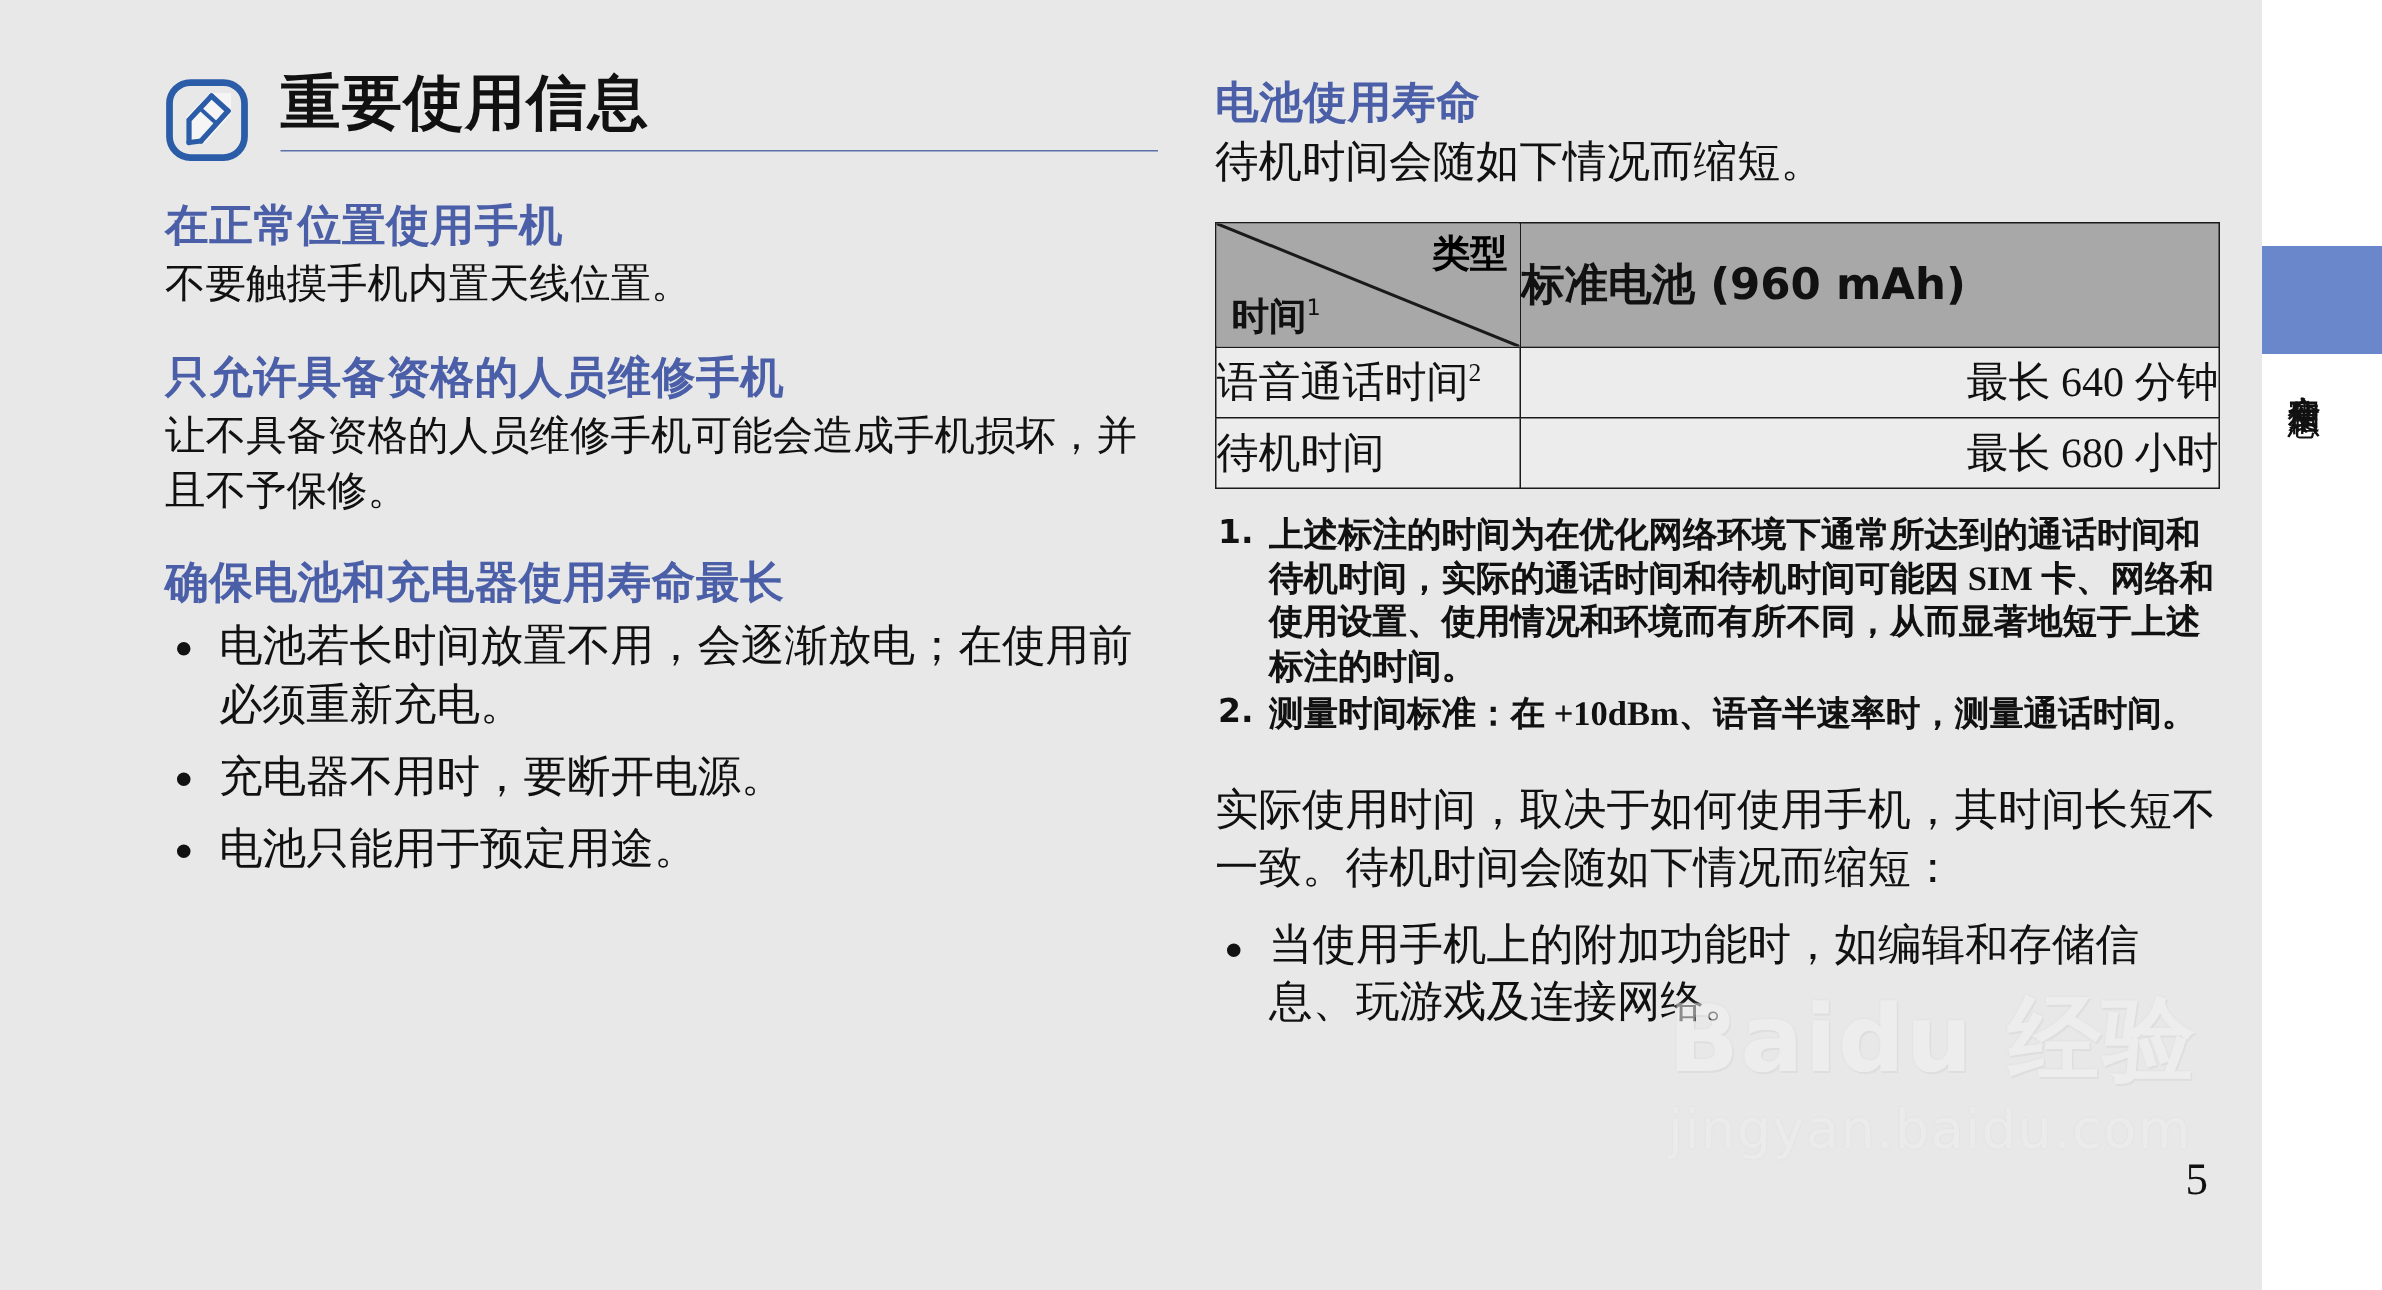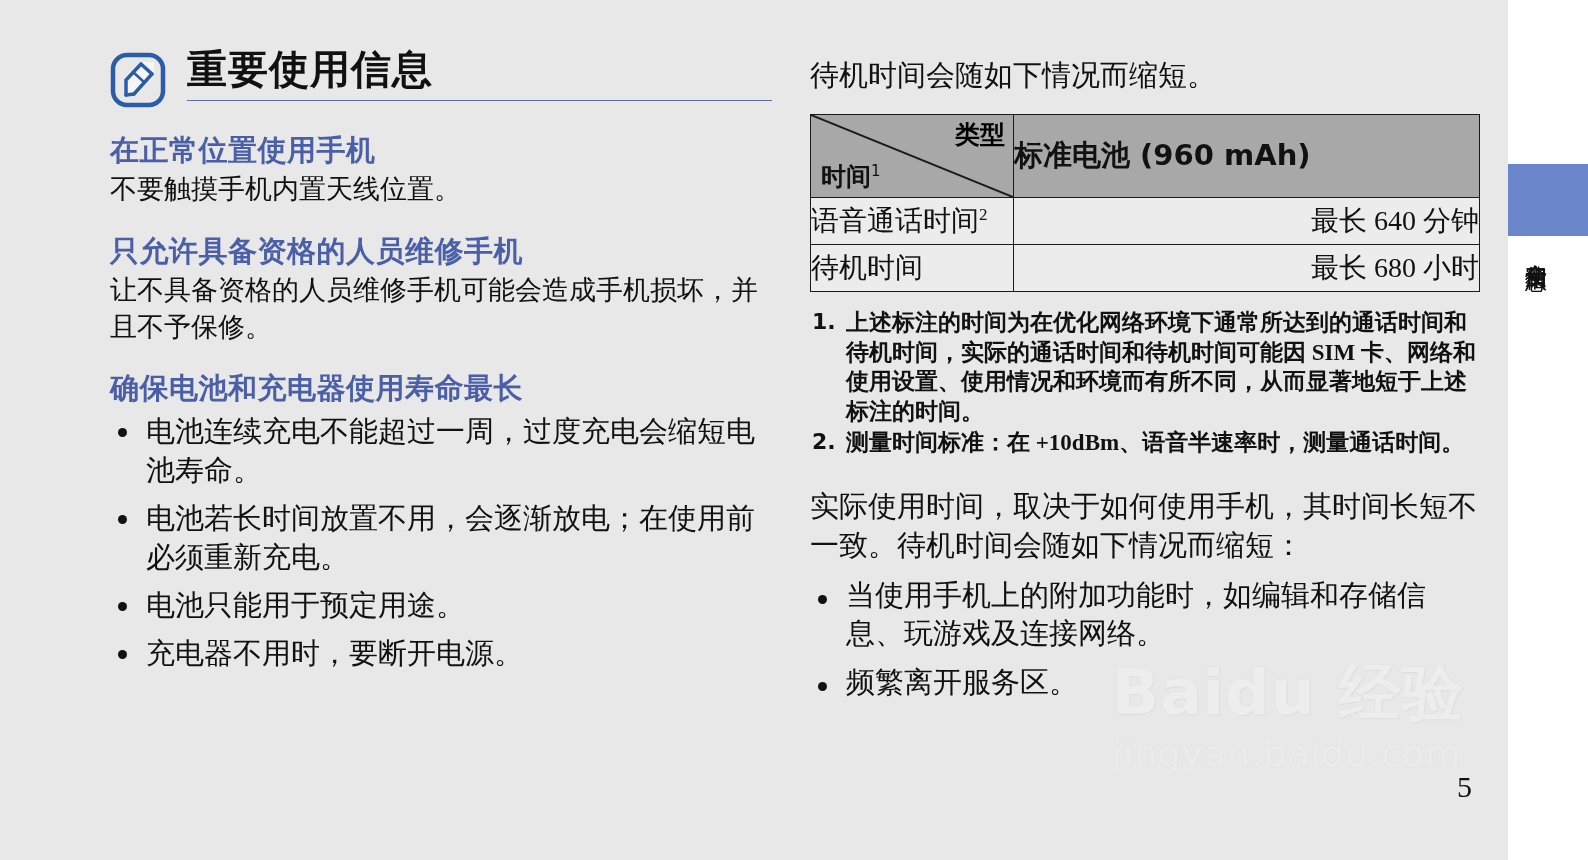--- a/index.html
+++ b/index.html
@@ -376,29 +376,29 @@
 
     <div class="gap-a"></div>
 
     <h2 class="sec-head">只允许具备资格的人员维修手机</h2>
     <p class="body-text">让不具备资格的人员维修手机可能会造成手机损坏，并且不予保修。</p>
 
     <div class="gap-a"></div>
 
     <h2 class="sec-head">确保电池和充电器使用寿命最长</h2>
     <ul class="bullets">
-      <li>电池连续充电不能超过一周，过度充电会缩短电池寿命。</li>
       <li>电池若长时间放置不用，会逐渐放电；在使用前必须重新充电。</li>
+      <li>充电器不用时，要断开电源。</li>
       <li>电池只能用于预定用途。</li>
-      <li>充电器不用时，要断开电源。</li>
     </ul>
   </div>
 
   <div class="col-right">
 
+    <h2 class="sec-head">电池使用寿命</h2>
     <p class="intro-text">待机时间会随如下情况而缩短。</p>
 
     <table class="spec-table">
       <tbody>
         <tr>
           <td class="hdr-diag">
             <svg viewBox="0 0 202 82" preserveAspectRatio="none">
               <line x1="0" y1="0" x2="202" y2="82" stroke="#1a1a1a" stroke-width="2"></line>
             </svg>
             <span class="hdr-type">类型</span>
@@ -419,21 +419,20 @@
 
     <ol class="footnotes">
       <li>上述标注的时间为在优化网络环境下通常所达到的通话时间和待机时间，实际的通话时间和待机时间可能因 SIM 卡、网络和使用设置、使用情况和环境而有所不同，从而显著地短于上述标注的时间。</li>
       <li>测量时间标准：在 +10dBm、语音半速率时，测量通话时间。</li>
     </ol>
 
     <p class="closing-text">实际使用时间，取决于如何使用手机，其时间长短不一致。待机时间会随如下情况而缩短：</p>
 
     <ul class="bullets-right">
       <li>当使用手机上的附加功能时，如编辑和存储信息、玩游戏及连接网络。</li>
-      <li>频繁离开服务区。</li>
     </ul>
   </div>
 
   <div class="watermark">
     <div class="wm-main">Baidu 经验</div>
     <div class="wm-sub">jingyan.baidu.com</div>
   </div>
 
   <div class="page-number">5</div>
 

